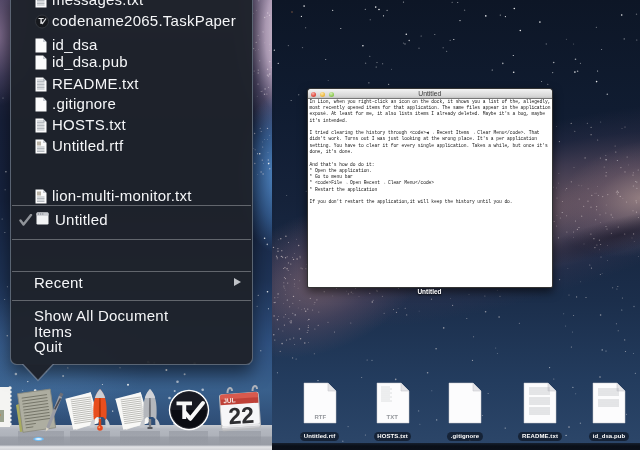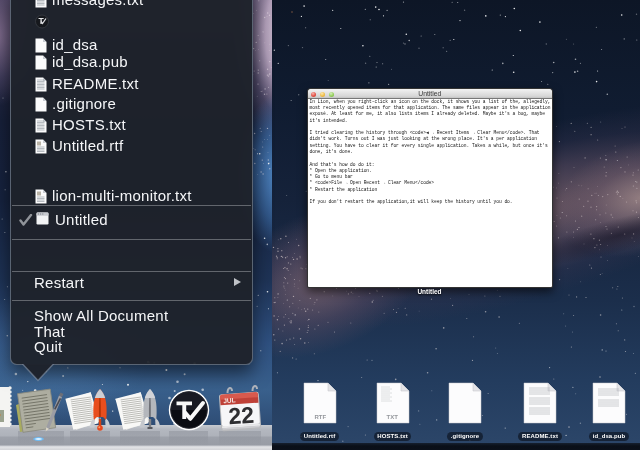--- a/index.html
+++ b/index.html
@@ -1017,20 +1017,21 @@
               </g>
             </svg></span>
           <span class="mtxt">messages.txt</span>
         </div>
         <div class="mrow" style="top:8.8px">
           <span class="mico"><svg width="14" height="15" viewBox="0 0 14 15">
               <circle cx="7" cy="7.5" r="6.5" fill="#16181d" stroke="#3a3d44" stroke-width="0.8"></circle>
               <text x="3.6" y="10.2" font-family="Liberation Sans" font-size="8.5" font-weight="bold" fill="#e8e8ea">T</text>
               <path d="M6 7.5 L7.5 9.5 L11 4.5" stroke="#dcdce0" stroke-width="1.3" fill="none"></path>
             </svg></span>
+          <span class="mtxt">codename2065.TaskPaper</span>
         </div>
         <div class="mrow" style="top:33px">
           <span class="mico"><svg width="12" height="15" viewBox="0 0 12 15">
               <path d="M0.5 0.5 L8 0.5 L11.5 4 L11.5 14.5 L0.5 14.5 Z" fill="#fbfbfc"></path>
               <path d="M8 0.5 L8 4 L11.5 4 Z" fill="#c8ccd2"></path>
             </svg></span>
           <span class="mtxt">id_dsa</span>
         </div>
         <div class="mrow" style="top:50.3px">
           <span class="mico"><svg width="12" height="15" viewBox="0 0 12 15">
@@ -1115,23 +1116,23 @@
             <rect x="0.5" y="0.5" width="12" height="12" rx="1.2" fill="#f2f3f5"></rect>
             <rect x="0.5" y="0.5" width="12" height="3.2" rx="1.2" fill="#c7cad0"></rect>
             <circle cx="2.4" cy="2" r="0.7" fill="#8b8f96"></circle>
             <circle cx="4.6" cy="2" r="0.7" fill="#8b8f96"></circle>
             <circle cx="6.8" cy="2" r="0.7" fill="#8b8f96"></circle>
           </svg>
           <span class="mtxt" style="left:44px">Untitled</span>
         </div>
       <div class="sep" style="top:238px"></div>
       <div class="sep" style="top:269.5px"></div>
-      <div class="ptxt" style="top:274px">Restart</div>
+      <div class="ptxt" style="top:274px">Recent</div>
       <div class="sep" style="top:299px"></div>
       <div class="ptxt" style="top:307px">Show All Document</div>
-      <div class="ptxt" style="top:323px">That</div>
+      <div class="ptxt" style="top:323px">Items</div>
       <div class="ptxt" style="top:337.5px">Quit</div>
     </div>
   </div>
   <svg id="tail" width="32" height="18" viewBox="0 0 32 18">
       <path d="M0.5 0 L16 16.5 L31.5 0" fill="rgba(30,34,43,.97)" stroke="rgba(145,160,180,.55)" stroke-width="1.5"></path>
     </svg>
   <div id="marrow"></div>
 </div>
 </body></html>

